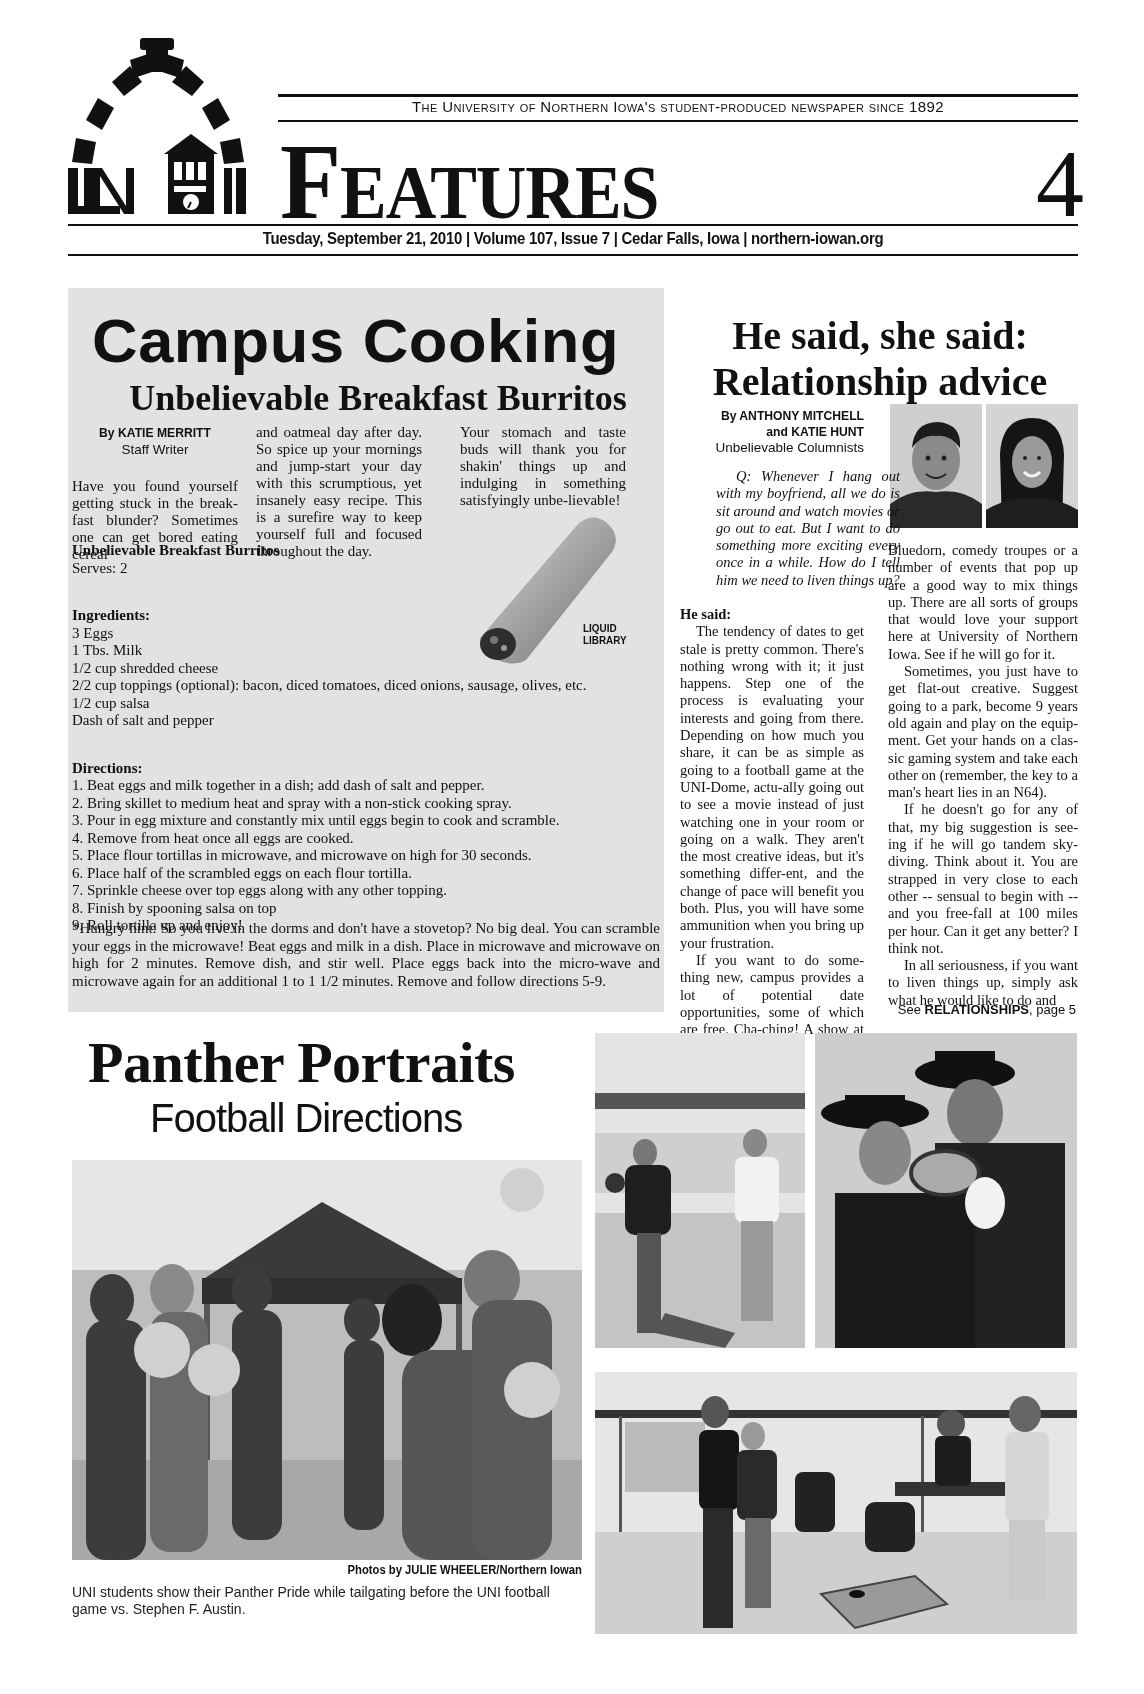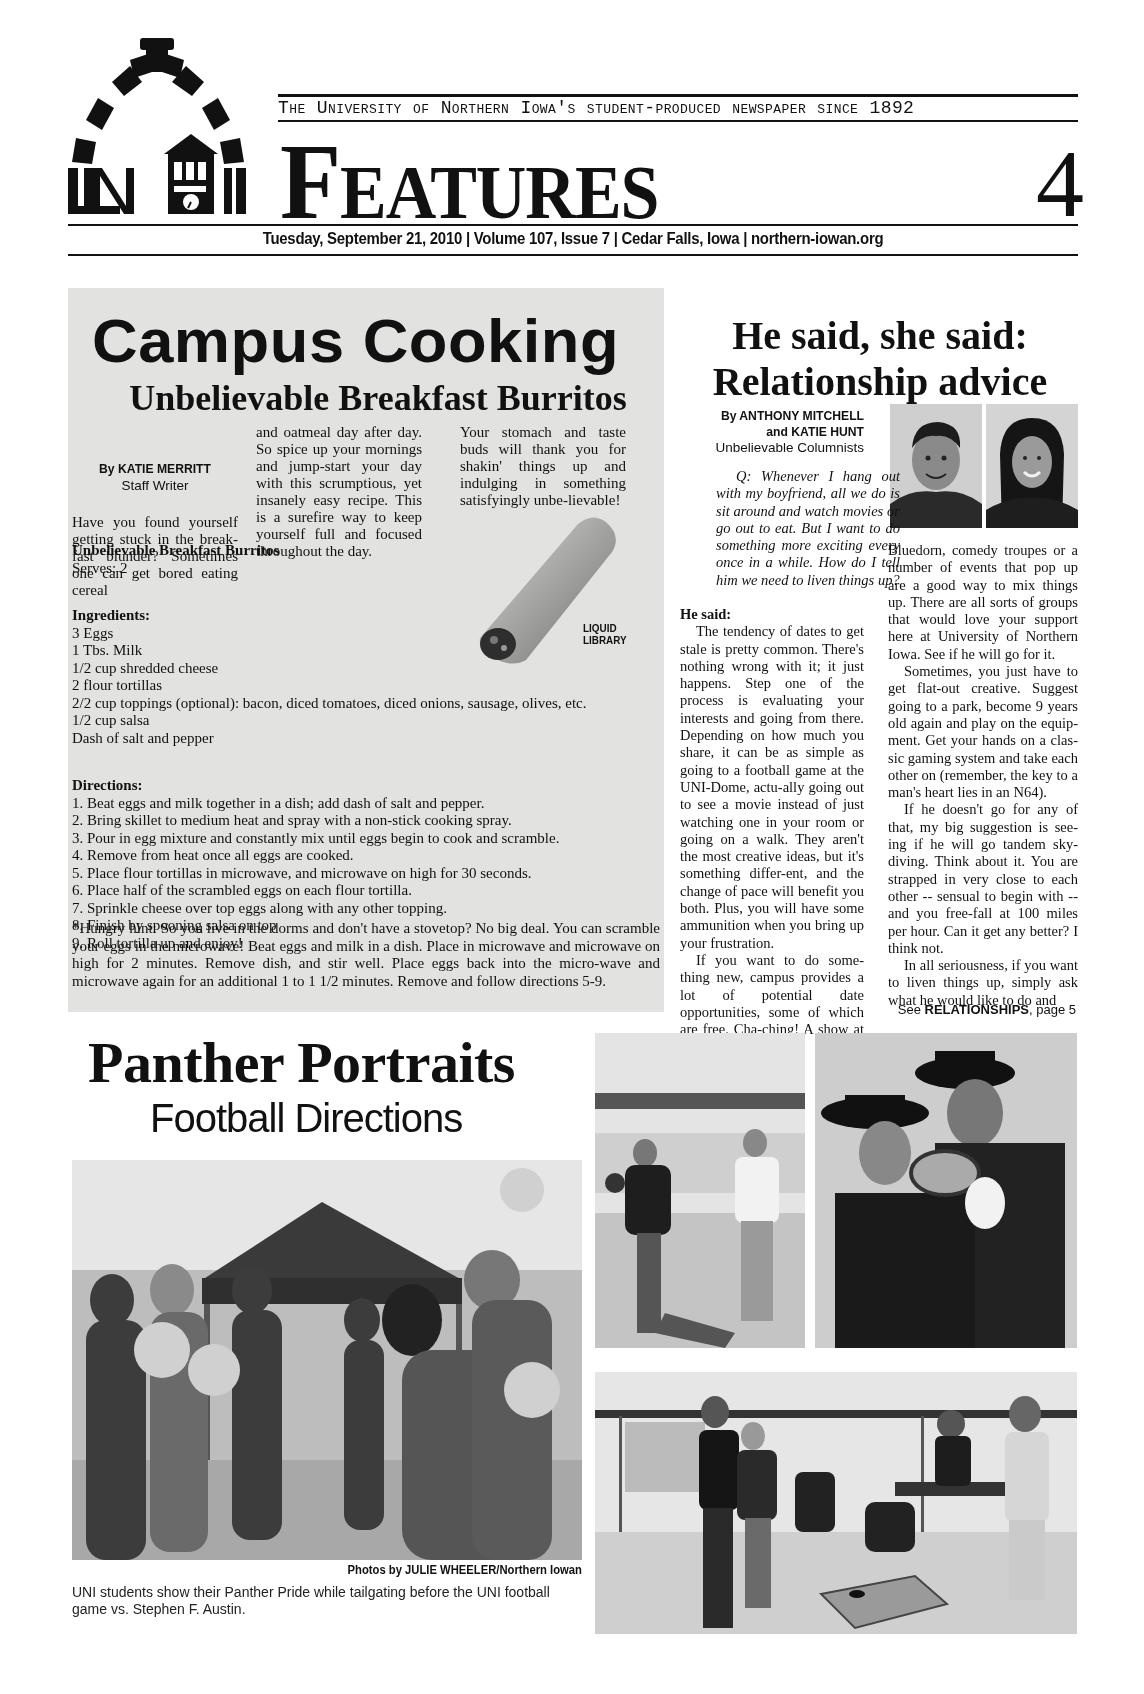--- a/index.html
+++ b/index.html
@@ -3,22 +3,22 @@
 <meta charset="utf-8">
 <style>
   * { box-sizing: border-box; margin: 0; padding: 0; }
   html, body { width: 1144px; height: 1694px; background: #ffffff; overflow: hidden; }
   body { position: relative; font-family: "Liberation Serif", serif; color: #111; }
 
   
   .masthead { position: absolute; left: 68px; top: 36px; width: 1010px; height: 222px; }
   .logo { position: absolute; left: 0; top: 0; width: 180px; height: 180px; }
   .tagline-rule-top { position: absolute; left: 210px; top: 58px; width: 800px; height: 3px; background: #111; }
-  .tagline { position: absolute; left: 210px; top: 62px; width: 800px; 
-             font-family: Liberation Mono, monospace; font-size: 18px; letter-spacing: 0.4px; font-variant: small-caps; }
+  .tagline { position: absolute; left: 210px; top: 62px; width: 800px; text-align: center;
+             font-family: Liberation Sans, sans-serif; font-size: 15px; letter-spacing: 0.4px; font-variant: small-caps; }
   .tagline-rule-bot { position: absolute; left: 210px; top: 84px; width: 800px; height: 2px; background: #111; }
   .section-title { position: absolute; left: 212px; top: 92px; font-family: "Liberation Serif", serif;
                    font-size: 100px; line-height: 100px; font-variant: small-caps; letter-spacing: -1px; transform: scaleY(1.08); transform-origin: top left; }
   .page-number { position: absolute; right: -6px; top: 100px; font-family: "Liberation Serif", serif; font-size: 96px; line-height: 96px; }
   .dateline-rule-top { position: absolute; left: 0; top: 188px; width: 1010px; height: 2px; background: #111; }
   .dateline { position: absolute; left: 0; top: 193px; width: 1010px; text-align: center;
               font-family: "Liberation Sans", sans-serif; font-weight: bold; font-size: 17px; letter-spacing: -0.3px; transform: scaleX(0.88); }
   .dateline-rule-bot { position: absolute; left: 0; top: 218px; width: 1010px; height: 2px; background: #111; }
 
   
@@ -26,21 +26,21 @@
                 background: #e2e2e0; }
   .cc-title { position: absolute; left: 24px; top: 20px; font-family: "Liberation Sans", sans-serif; font-weight: 900;
               font-size: 62px; letter-spacing: 0.5px; line-height: 66px; transform: scaleX(1.02); transform-origin: left; }
   .cc-sub { position: absolute; left: 30px; top: 90px; width: 560px; text-align: center; font-size: 36px; line-height: 40px; }
   .byline { font-family: "Liberation Sans", sans-serif; font-weight: bold; font-size: 13.5px; transform: scaleX(0.9); }
   .role { font-family: "Liberation Sans", sans-serif; font-size: 13.5px; }
   .cc-col { position: absolute; top: 136px; width: 166px; font-size: 15px; line-height: 17px; text-align: justify; }
   .cc-col1 { left: 4px; }
   .cc-col2 { left: 188px; }
   .cc-col3 { left: 392px; }
-  .cc-byline-wrap { text-align: center; margin-bottom: 20px; margin-top: 36px; }
+  .cc-byline-wrap { text-align: center; margin-bottom: 20px; }
   .recipe-body { position: absolute; left: 4px; top: 254px; width: 580px; font-size: 15px; line-height: 17.5px; }
   .recipe-body .rtitle { font-weight: bold; }
   .recipe-body .rhead { font-weight: bold; margin-top: 30px; }
   .hint { position: absolute; left: 4px; top: 632px; width: 588px; font-size: 15px; line-height: 17.5px; text-align: justify; }
   .burrito { position: absolute; left: 406px; top: 222px; width: 150px; height: 155px; }
   .credit-liquid { position: absolute; left: 515px; top: 334px; font-family: "Liberation Sans", sans-serif; font-weight: bold;
                    font-size: 11px; transform: scaleX(0.9); transform-origin: left; }
 
   
   .rel { position: absolute; left: 680px; top: 288px; width: 400px; height: 730px; }
@@ -158,21 +158,20 @@
   <div class="credit-liquid">LIQUID LIBRARY</div>
 
   <div class="recipe-body">
     <div class="rtitle">Unbelievable Breakfast Burritos</div>
     <div>Serves: 2</div>
     <div class="rhead">Ingredients:</div>
     <ul style="list-style:none">
       <li>3 Eggs</li>
       <li>1 Tbs. Milk</li>
       <li>1/2 cup shredded cheese</li>
-      <li>2 flour tortillas</li>
       <li>2/2 cup toppings (optional): bacon, diced tomatoes, diced onions, sausage, olives, etc.</li>
       <li>1/2 cup salsa</li>
       <li>Dash of  salt and pepper</li>
     </ul>
     <div class="rhead">Directions:</div>
     <ol style="list-style:none">
       <li>1. Beat eggs and milk together in a dish; add dash of  salt and pepper.</li>
       <li>2. Bring skillet to medium heat and spray with a non-stick cooking spray.</li>
       <li>3. Pour in egg mixture and constantly mix until eggs begin to cook and scramble.</li>
       <li>4. Remove from heat once all eggs are cooked.</li>

